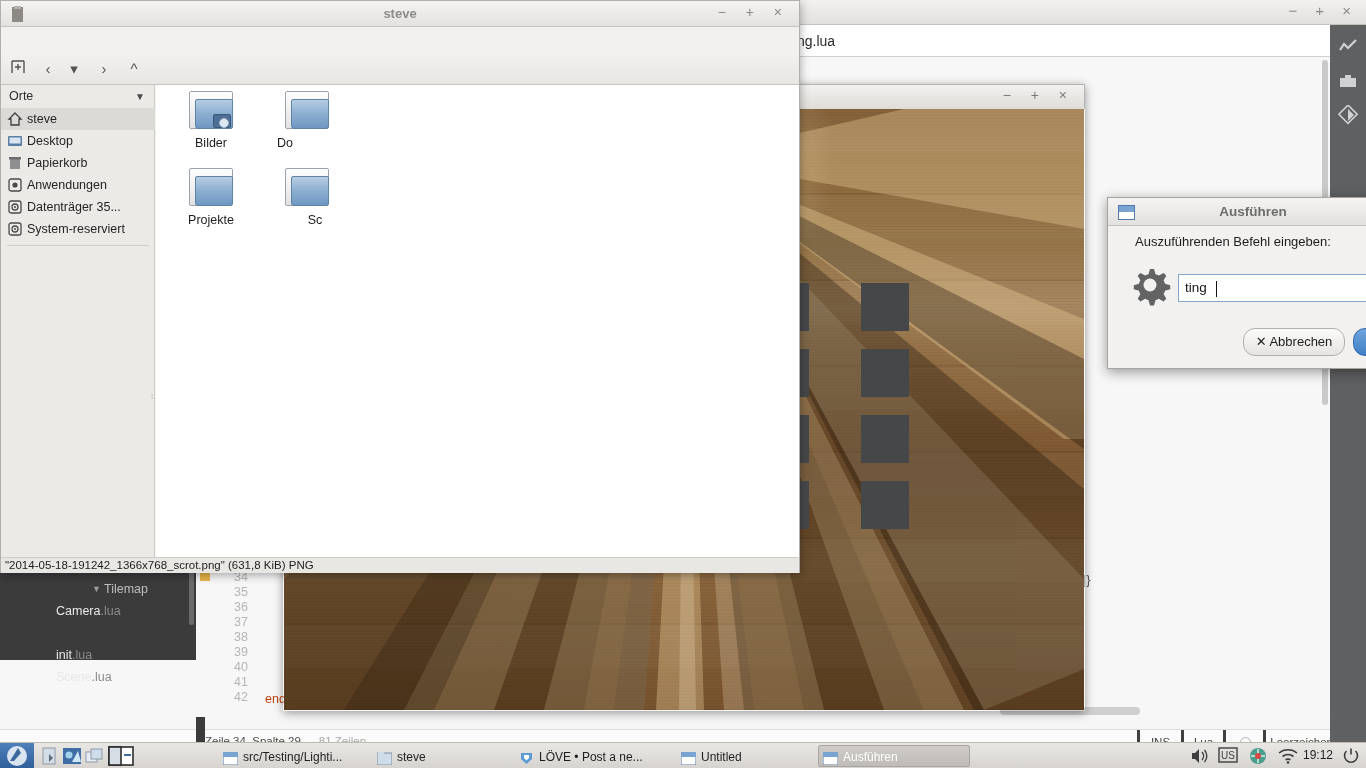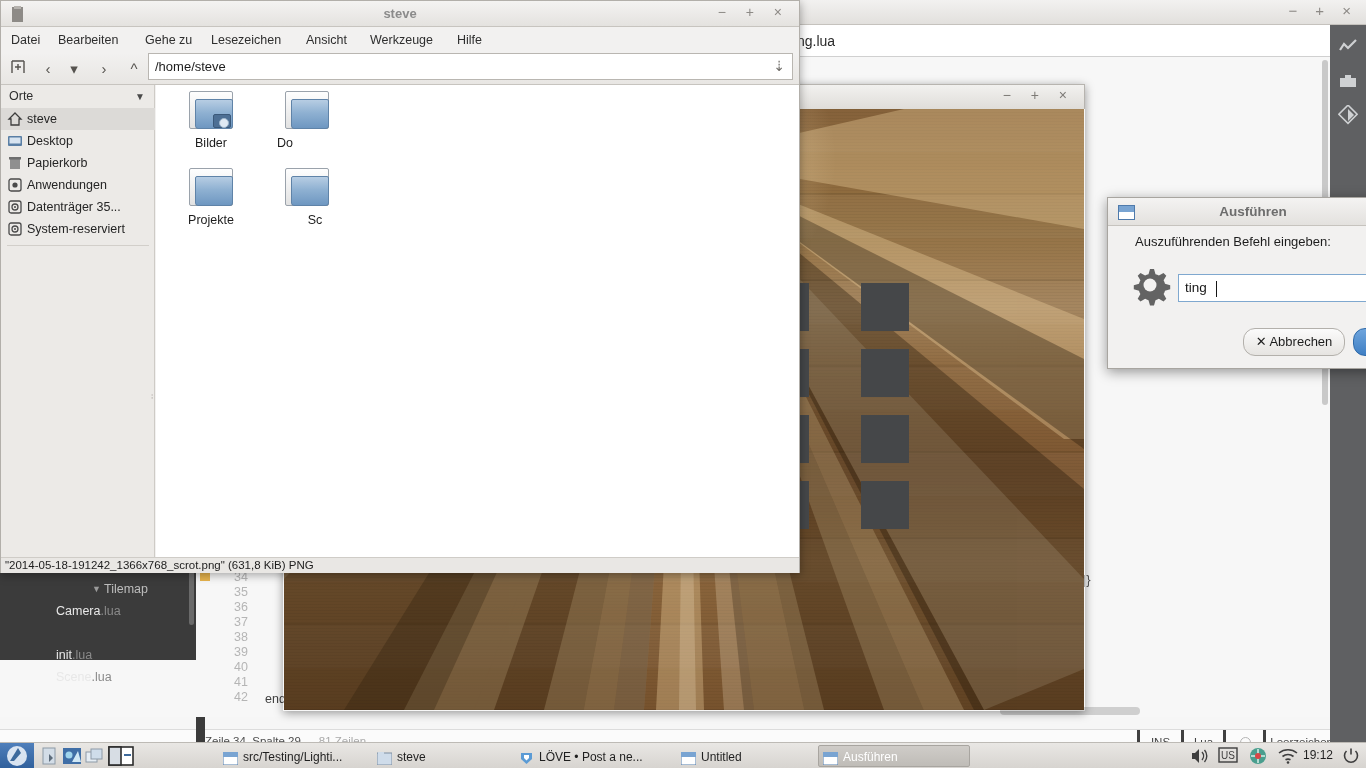--- a/index.html
+++ b/index.html
@@ -62,21 +62,21 @@
     position: absolute; right: 10px; width: 50px; text-align: right;
     color: #b5b5b5; font-size: 12.5px; font-family: "Liberation Sans", sans-serif;
   }
   .gutter-mark {
     position: absolute; left: 4px; top: 2px; width: 10px; height: 11px; background: #e8b44c;
   }
   .editor-code {
     position: absolute; left: 258px; top: 568px; width: 1072px; height: 149px;
     background: #f7f7f7; overflow: hidden;
   }
-  .code-kw { position: absolute; color: #404040; font-size: 12.5px; }
+  .code-kw { position: absolute; color: #c2410c; font-size: 12.5px; }
   .code-brk { position: absolute; color: #555; font-size: 13px; letter-spacing:1px;}
   .code-brk .hl { background: #c8e6c9; }
   .code-hscroll {
     position: absolute; left: 1000px; top: 707px; width: 140px; height: 8px;
     background: #cfcfcf; border-radius: 4px;
   }
   .editor-rightbar {
     position: absolute; right: 0px; top: 25px; width: 36px; height: 692px;
     background: #5f6062;
   }
@@ -493,47 +493,34 @@
       <div class="fm-ico">
         <svg width="16" height="17" viewBox="0 0 16 17">
             <rect x="2" y="1" width="11" height="15" fill="#8d8a86"></rect>
             <rect x="4" y="0" width="7" height="3" fill="#b5b2ae"></rect>
           </svg>
       </div>
       <div class="fm-title">steve</div>
       <div class="fm-winbtns">− + ×</div>
     </div>
 
-    <div class="fm-menubar">
-      <div class="fm-menu-item" style="left:4px">Datei</div>
-      <div class="fm-menu-item" style="left:51px">Bearbeiten</div>
-      <div class="fm-menu-item" style="left:138px">Gehe zu</div>
-      <div class="fm-menu-item" style="left:204px">Lesezeichen</div>
-      <div class="fm-menu-item" style="left:299px">Ansicht</div>
-      <div class="fm-menu-item" style="left:363px">Werkzeuge</div>
-      <div class="fm-menu-item" style="left:450px">Hilfe</div>
-    </div>
 
     <div class="fm-toolbar">
       <div class="tb-btn" style="left:5px; width:24px">
         <svg width="18" height="18" viewBox="0 0 18 18">
             <path d="M3 3 v12 M15 3 v12 M3 3 h12" stroke="#56534f" fill="none" stroke-width="1.4"></path>
             <path d="M9 6 v6 M6 9 h6" stroke="#56534f" stroke-width="1.4"></path>
           </svg>
       </div>
       <div class="tb-btn" style="left:36px; width:22px">‹</div>
       <div class="tb-btn" style="left:62px; width:22px" style2="">▾</div>
       <div class="tb-btn" style="left:92px; width:22px">›</div>
       <div class="tb-btn" style="left:122px; width:22px">^</div>
     </div>
 
-    <div class="fm-pathbar">
-      <div class="fm-path-text">/home/steve</div>
-      <div class="fm-path-arrow">⇣</div>
-    </div>
 
     <div class="fm-sidebar">
       <div class="places-head">
         <span>Orte</span>
         <span class="places-caret">▼</span>
       </div>
 
       <div class="place-item sel" style="top:23px">
         <span class="place-ico">
           <svg width="16" height="16" viewBox="0 0 16 16">

